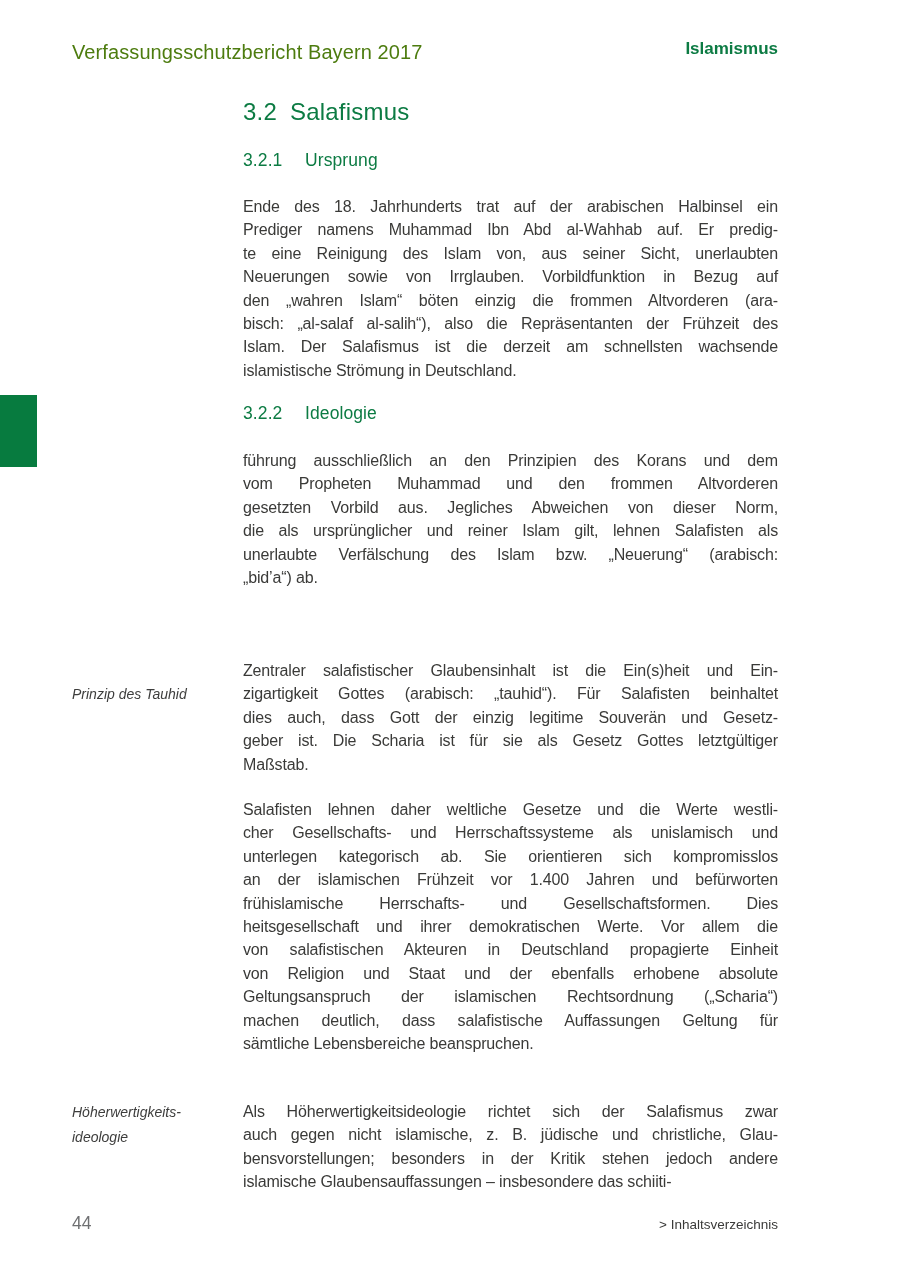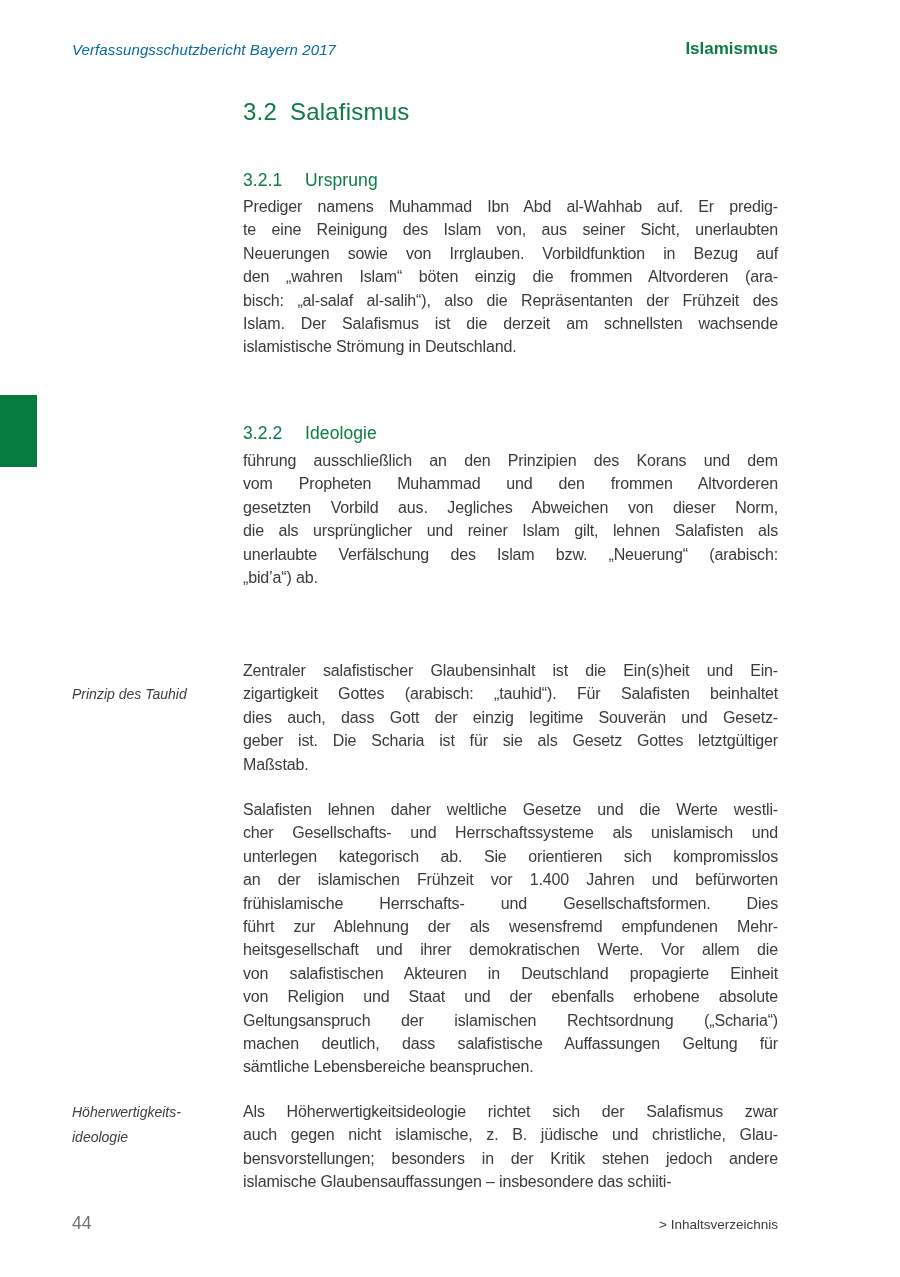--- a/index.html
+++ b/index.html
@@ -12,23 +12,22 @@
     color: #3a3a38;
   }
   .page {
     position: absolute; inset: 0;
     background: #ffffff;
   }
 
   
   .report-title {
     position: absolute; left: 72px; top: 41px;
-    font-size: 15px; color: #0369a1;
+    font-size: 20px; color: #4d7c0f;
     letter-spacing: 0.1px;
-    font-style: italic;
   }
   .chapter-label {
     position: absolute; right: 122px; top: 39px;
     font-size: 17px; font-weight: bold; color: #0c7b43;
   }
 
   
   .chapter-tab {
     position: absolute; left: 0; top: 395px;
     width: 37px; height: 72px;
@@ -41,21 +40,20 @@
     font-size: 24px; line-height: 26px;
     color: #0c7b43; font-weight: normal;
     letter-spacing: 0.2px;
   }
   .h1 .h-num { display: inline-block; min-width: 47px; }
   .h2 {
     position: absolute; left: 243px;
     font-size: 17.5px; line-height: 21px;
     color: #0c7b43; font-weight: normal;
     letter-spacing: 0.1px;
-    margin-top: 20px;
   }
   .h2 .h-num { display: inline-block; min-width: 62px; }
   .h2.h2-a { top: 150px; }
   .h2.h2-b { top: 403px; }
 
   
   .paragraph {
     position: absolute; left: 243px; width: 535px;
     font-size: 16px; line-height: 23.4px;
     color: #3a3a38;
@@ -104,20 +102,21 @@
 
   <div class="h1">
     <span class="h-num">3.2</span><span>Salafismus</span>
   </div>
 
   <div class="h2 h2-a">
     <span class="h-num">3.2.1</span><span>Ursprung</span>
   </div>
 
   <div class="paragraph p1">
+      <div class="tline">Ende des 18. Jahrhunderts trat auf der arabischen Halbinsel ein</div>
       <div class="tline">Prediger namens Muhammad Ibn Abd al-Wahhab auf. Er predig-</div>
       <div class="tline">te eine Reinigung des Islam von, aus seiner Sicht, unerlaubten</div>
       <div class="tline">Neuerungen sowie von Irrglauben. Vorbildfunktion in Bezug auf</div>
       <div class="tline">den „wahren Islam“ böten einzig die frommen Altvorderen (ara-</div>
       <div class="tline">bisch: „al-salaf al-salih“), also die Repräsentanten der Frühzeit des</div>
       <div class="tline">Islam. Der Salafismus ist die derzeit am schnellsten wachsende</div>
       <div class="tline tline-last">islamistische Strömung in Deutschland.</div>
     </div>
 
   <div class="h2 h2-b">
@@ -144,21 +143,20 @@
       <div class="tline">geber ist. Die Scharia ist für sie als Gesetz Gottes letztgültiger</div>
       <div class="tline tline-last">Maßstab.</div>
     </div>
 
   <div class="paragraph p4">
       <div class="tline">Salafisten lehnen daher weltliche Gesetze und die Werte westli-</div>
       <div class="tline">cher Gesellschafts- und Herrschaftssysteme als unislamisch und</div>
       <div class="tline">unterlegen kategorisch ab. Sie orientieren sich kompromisslos</div>
       <div class="tline">an der islamischen Frühzeit vor 1.400 Jahren und befürworten</div>
       <div class="tline">frühislamische Herrschafts- und Gesellschaftsformen. Dies</div>
-      <div class="tline">führt zur Ablehnung der als wesensfremd empfundenen Mehr-</div>
       <div class="tline">heitsgesellschaft und ihrer demokratischen Werte. Vor allem die</div>
       <div class="tline">von salafistischen Akteuren in Deutschland propagierte Einheit</div>
       <div class="tline">von Religion und Staat und der ebenfalls erhobene absolute</div>
       <div class="tline">Geltungsanspruch der islamischen Rechtsordnung („Scharia“)</div>
       <div class="tline">machen deutlich, dass salafistische Auffassungen Geltung für</div>
       <div class="tline tline-last">sämtliche Lebensbereiche beanspruchen.</div>
     </div>
 
   <div class="margin-note note-2">
       <div class="tline">Höherwertigkeits-</div>

